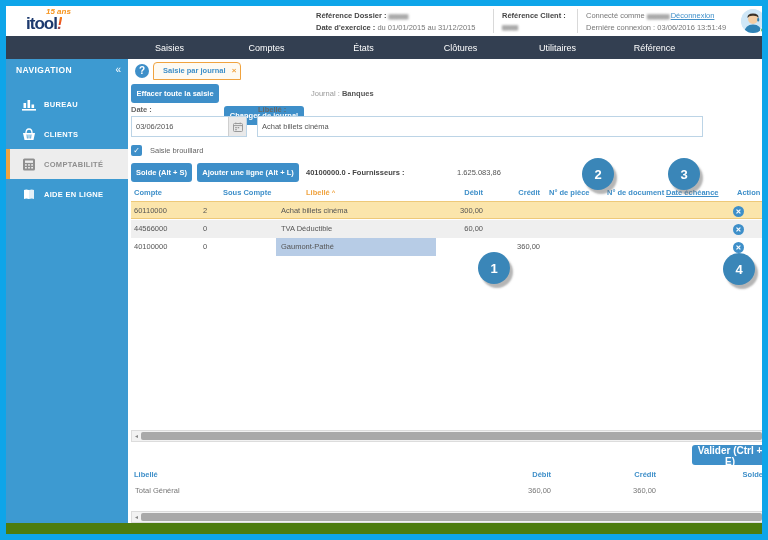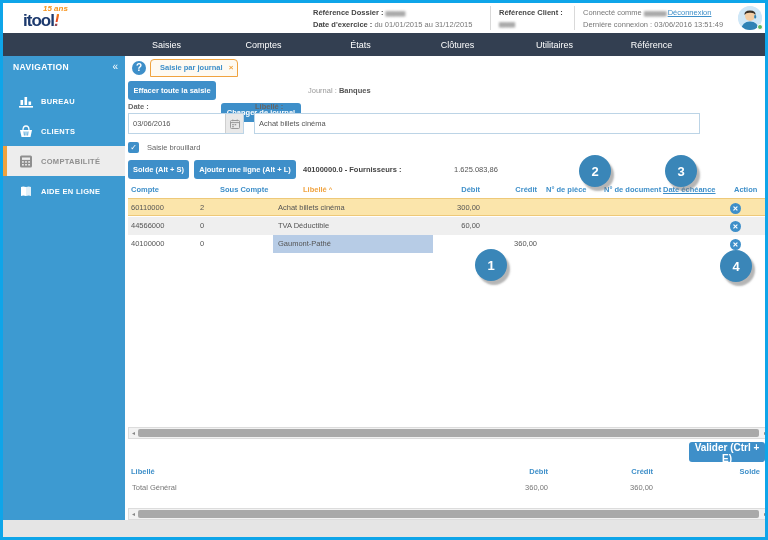--- a/index.html
+++ b/index.html
@@ -1,18 +1,18 @@
 <!DOCTYPE html>
 <html><head>
 <meta charset="utf-8">
 <style>
   * { margin:0; padding:0; box-sizing:border-box; }
   html,body { background:#fff; }
   body { font-family:"Liberation Sans", sans-serif; }
-  .app { position:relative; width:768px; height:540px; background:#e5e5e5; border:3px solid #0ea5e9; overflow:hidden; font-size:8px; color:#555; }
+  .app { position:relative; width:768px; height:540px; background:#4d7c0f; border:6px solid #0ea5e9; overflow:hidden; font-size:8px; color:#555; }
 
   
   .tophdr { position:absolute; left:0; top:0; width:768px; height:30px; background:#fff; }
   .logo { position:absolute; left:14px; top:1px; width:90px; height:28px; }
   .logo-brand { position:absolute; left:6px; top:7px; font-size:17px; font-weight:bold; color:#1d3a6e; letter-spacing:-1px; }
   .logo-excl { color:#e8401c; font-style:italic; background:linear-gradient(180deg,#f7a21b,#e8401c 55%,#2a64b0); -webkit-background-clip:text; background-clip:text; -webkit-text-fill-color:transparent; }
   .logo-top { position:absolute; left:26px; top:0px; font-size:8px; font-style:italic; font-weight:bold; color:#f7941d; }
   .hdr-block { position:absolute; top:4px; line-height:11px; font-size:7.5px; color:#777; white-space:nowrap; }
   .hdr-lbl { font-weight:bold; color:#444; }
   .hb1 { left:310px; } .hb2 { left:496px; } .hb3 { left:580px; }

